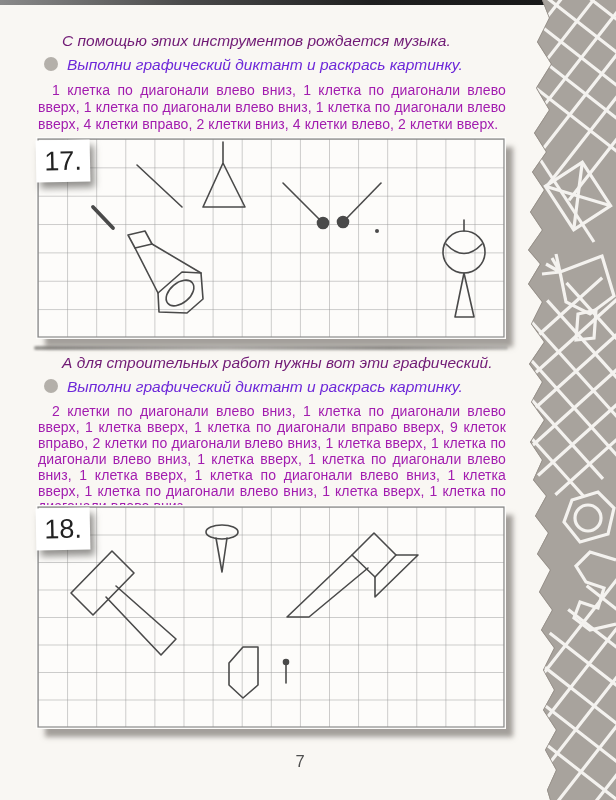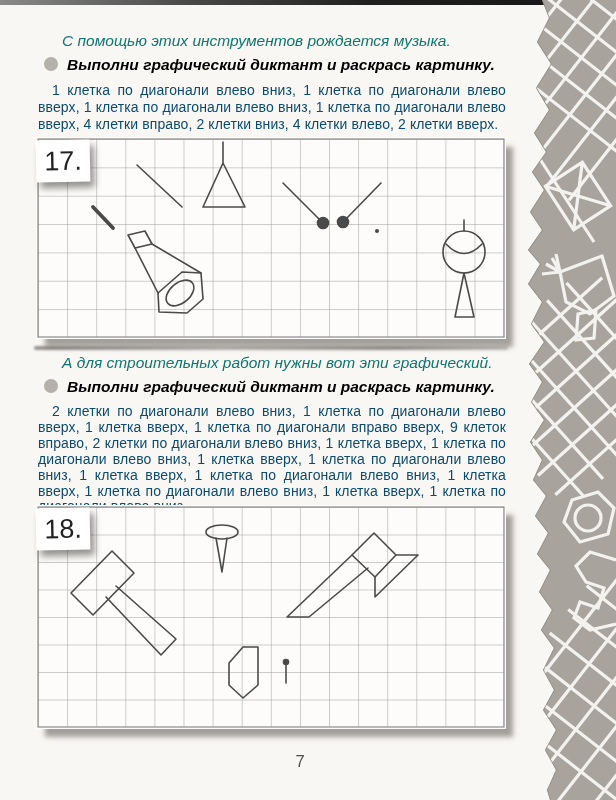--- a/index.html
+++ b/index.html
@@ -7,25 +7,25 @@
     --grid-border:#8a8a8a; --ink:#3c3c3c; --draw:#4a4a4a; --bullet:#b4b0aa;
     --shadow:rgba(92,88,82,.55); --grid-paper:#fdfcfa;
   }
   html,body{margin:0;padding:0;}
   body{width:616px;height:800px;overflow:hidden;background:#fff;}
   .page{position:relative;width:616px;height:800px;background:var(--paper);
         font-family:"Liberation Sans", sans-serif;color:var(--ink);overflow:hidden;}
   .scan-top{position:absolute;left:0;top:0;width:616px;height:5px;
         background:linear-gradient(90deg,#8a8a8a 0%,#4a4a4a 30%,#202020 60%,#161616 100%);}
   .intro{position:absolute;left:62px;width:445px;font-style:italic;font-size:15.5px;
-        line-height:19px;color:#0f766e;}
+        line-height:19px;color:#701a75;}
   .task{position:absolute;left:44px;width:462px;display:flex;align-items:flex-start;gap:9px;}
   .bullet{flex:0 0 auto;width:14px;height:14px;border-radius:50%;background:var(--bullet);margin-top:2px;}
-  .task-text{font-style:italic;font-weight:bold;font-size:15.5px;line-height:19px;color:#000000;}
-  .dictation{position:absolute;left:38px;width:468px;font-size:14px;color:#0c4a6e;
+  .task-text{font-style:italic;font-weight:normal;font-size:15.5px;line-height:19px;color:#6d28d9;}
+  .dictation{position:absolute;left:38px;width:468px;font-size:14px;color:#a21caf;
         text-align:justify;text-indent:14px;letter-spacing:.1px;}
   .d1{line-height:17px;}
   .d2{line-height:15.9px;}
   .grid{position:absolute;background:var(--grid-paper);
         box-shadow:8px 9px 5px -1px var(--shadow);}
   .num-label{position:absolute;width:54px;height:42px;background:#fff;
         box-shadow:4px 6px 7px rgba(60,58,54,.55);display:flex;align-items:center;
         justify-content:center;font-size:27px;color:#222;transform:rotate(-1.2deg);z-index:3;}
   .smudge{position:absolute;left:34px;top:346px;width:474px;height:4px;
         background:linear-gradient(90deg,rgba(70,68,64,.55),rgba(70,68,64,.3) 40%,rgba(70,68,64,.5) 75%,rgba(70,68,64,.25));

